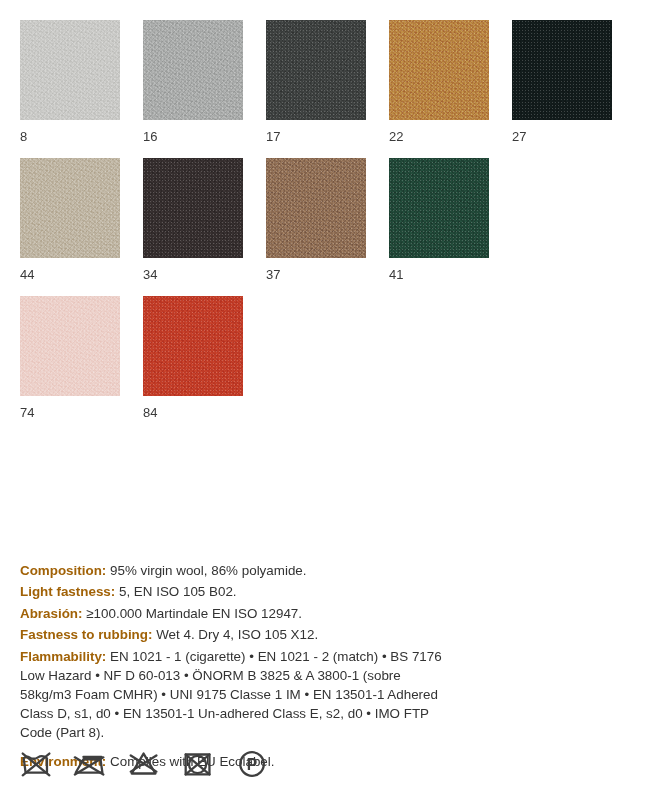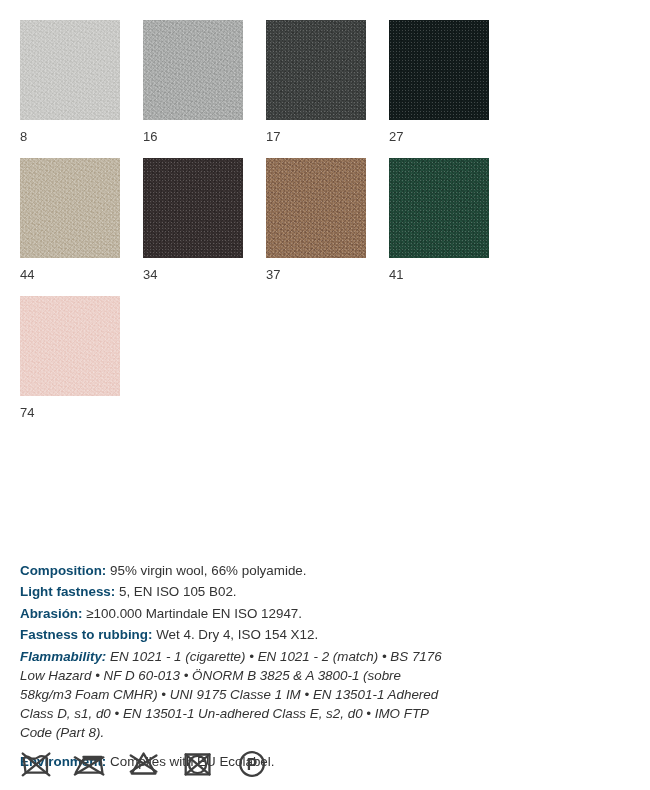--- a/index.html
+++ b/index.html
@@ -78,25 +78,24 @@
     width: 430px;
     font-size: 13.4px;
     line-height: 19.2px;
     color: #333333;
   }
   .spec-line {
     margin: 0 0 2.2px 0;
   }
   .spec-line.paragraph {
     margin-bottom: 9px;
-    font-style: italic;
   }
   .spec-key {
     font-weight: bold;
-    color: #0c4a6e;
+    color: #a16207;
   }
   .spec-val {
     font-weight: normal;
   }
 
   
   #care-symbols {
     position: absolute;
     left: 18px;
     top: 745px;
@@ -125,20 +124,24 @@
       </div>
       <div class="swatch-cell">
         <div class="swatch-chip" style="background-color: rgb(167, 169, 168);"></div>
         <div class="swatch-label">16</div>
       </div>
       <div class="swatch-cell">
         <div class="swatch-chip" style="background-color: rgb(59, 62, 61);"></div>
         <div class="swatch-label">17</div>
       </div>
       <div class="swatch-cell">
+        <div class="swatch-chip" style="background-color: rgb(181, 126, 62);"></div>
+        <div class="swatch-label">22</div>
+      </div>
+      <div class="swatch-cell">
         <div class="swatch-chip" style="background-color: rgb(17, 26, 26);"></div>
         <div class="swatch-label">27</div>
       </div>
     </div>
     <div class="swatch-row">
       <div class="swatch-cell">
         <div class="swatch-chip" style="background-color: rgb(189, 179, 160);"></div>
         <div class="swatch-label">44</div>
       </div>
       <div class="swatch-cell">
@@ -152,35 +155,39 @@
       <div class="swatch-cell">
         <div class="swatch-chip" style="background-color: rgb(31, 68, 53);"></div>
         <div class="swatch-label">41</div>
       </div>
     </div>
     <div class="swatch-row">
       <div class="swatch-cell">
         <div class="swatch-chip" style="background-color: rgb(236, 207, 200);"></div>
         <div class="swatch-label">74</div>
       </div>
+      <div class="swatch-cell">
+        <div class="swatch-chip" style="background-color: rgb(191, 58, 38);"></div>
+        <div class="swatch-label">84</div>
+      </div>
     </div>
   </div>
 
 <div id="spec-block">
   <p class="spec-line">
-    <span class="spec-key">Composition:</span><span class="spec-val"> 95% virgin wool, 66% polyamide.</span>
+    <span class="spec-key">Composition:</span><span class="spec-val"> 95% virgin wool, 86% polyamide.</span>
   </p>
   <p class="spec-line">
     <span class="spec-key">Light fastness:</span><span class="spec-val"> 5, EN ISO 105 B02.</span>
   </p>
   <p class="spec-line">
     <span class="spec-key">Abrasión:</span><span class="spec-val"> ≥100.000 Martindale EN ISO 12947.</span>
   </p>
   <p class="spec-line">
-    <span class="spec-key">Fastness to rubbing:</span><span class="spec-val"> Wet 4. Dry 4, ISO 154 X12.</span>
+    <span class="spec-key">Fastness to rubbing:</span><span class="spec-val"> Wet 4. Dry 4, ISO 105 X12.</span>
   </p>
   <p class="spec-line paragraph">
     <span class="spec-key">Flammability:</span><span class="spec-val"> EN 1021 - 1 (cigarette) • EN 1021 - 2 (match) • BS 7176 Low Hazard • NF D 60-013 • ÖNORM B 3825 &amp; A 3800-1 (sobre 58kg/m3 Foam CMHR) • UNI 9175 Classe 1 IM • EN 13501-1 Adhered Class D, s1, d0 • EN 13501-1 Un-adhered Class E, s2, d0 • IMO FTP Code (Part 8).</span>
   </p>
   <p class="spec-line">
     <span class="spec-key">Environment:</span><span class="spec-val"> Complies with EU Ecolabel.</span>
   </p>
 </div>
 
 <div id="care-symbols">

